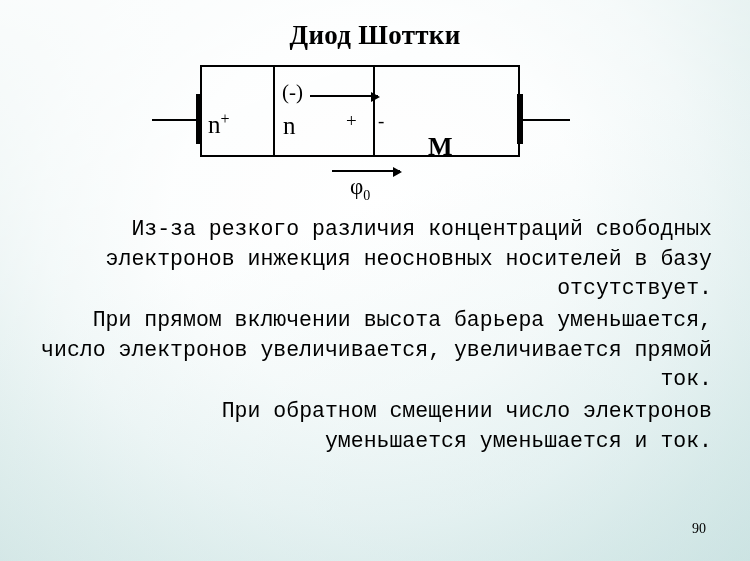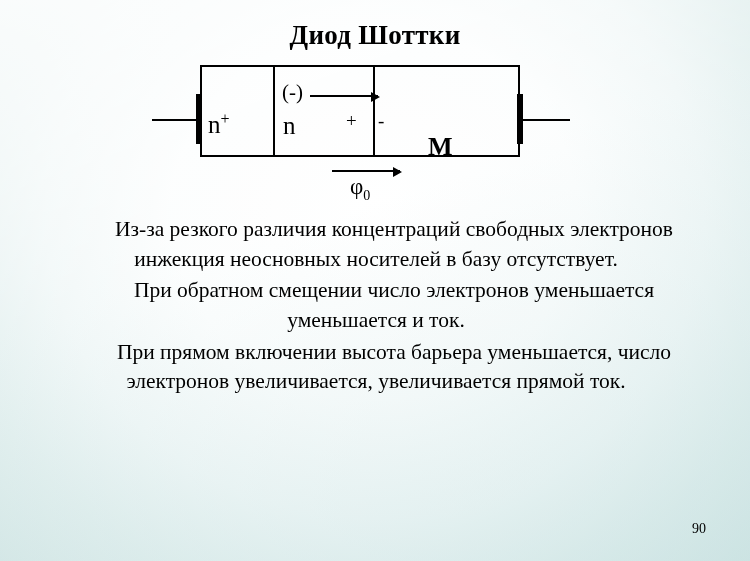--- a/index.html
+++ b/index.html
@@ -174,21 +174,22 @@
 
   
   .body-text {
     position: absolute;
     left: 40px;
     top: 215px;
     width: 672px;
     font-size: 21.5px;
     line-height: 1.38;
     color: #000;
-    text-align: center;
+    text-align: right;
+    font-family: Liberation Mono, monospace;
   }
   .body-text p {
     margin: 0 0 2px 0;
     text-indent: 36px;
   }
 
   
   .page-num {
     position: absolute;
     right: 44px;
@@ -225,19 +226,19 @@
     <div class="lbl lbl-m">M</div>
 
     <div class="arrow arrow-top"></div>
     <div class="arrow arrow-bottom"></div>
 
     <div class="lbl lbl-phi"><span>φ</span><sub>0</sub></div>
   </div>
 
   <div class="body-text">
     <p>Из-за резкого различия концентраций свободных электронов инжекция неосновных носителей в базу отсутствует.</p>
+    <p>При прямом включении высота барьера уменьшается, число электронов увеличивается, увеличивается прямой ток.</p>
     <p>При обратном смещении число электронов уменьшается уменьшается и ток.</p>
-    <p>При прямом включении высота барьера уменьшается, число электронов увеличивается, увеличивается прямой ток.</p>
   </div>
 
   <div class="page-num">90</div>
 
 </div>
 
 </body></html>

